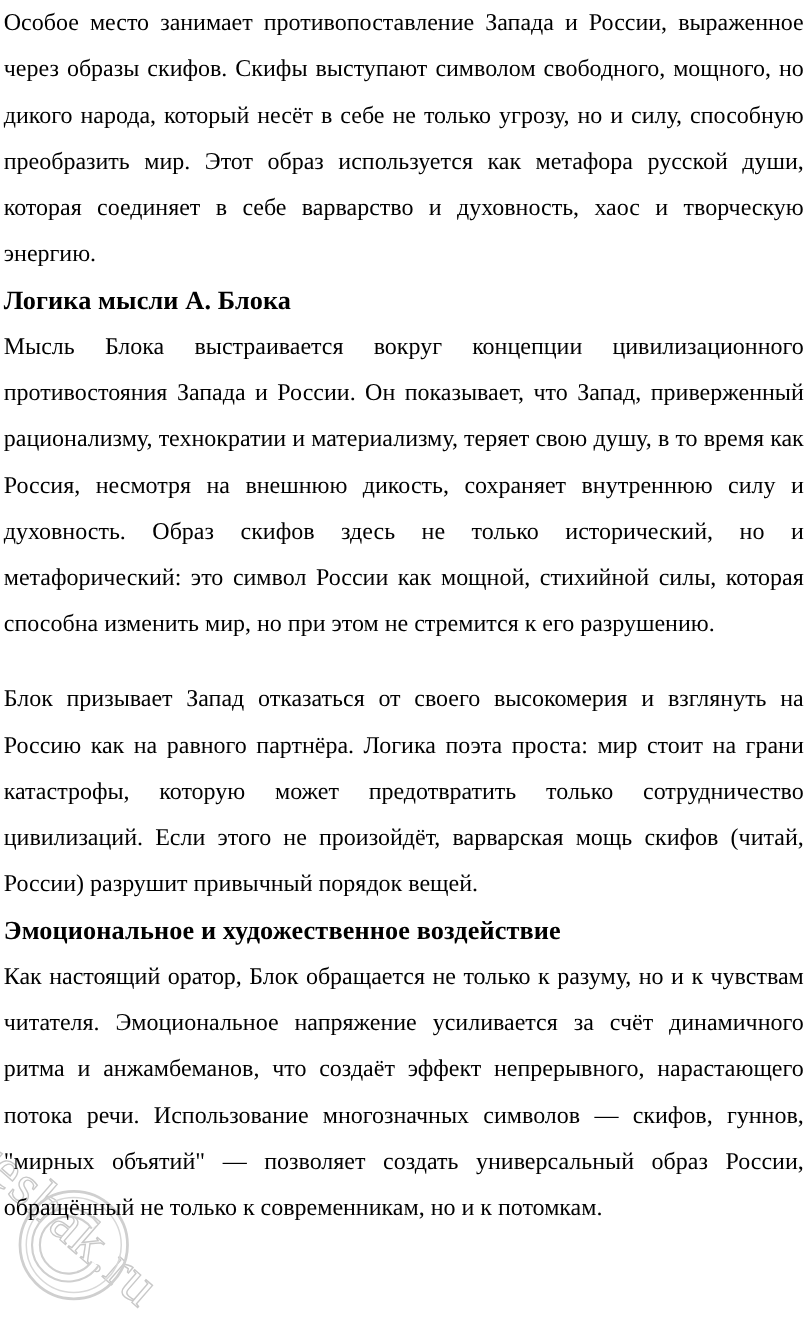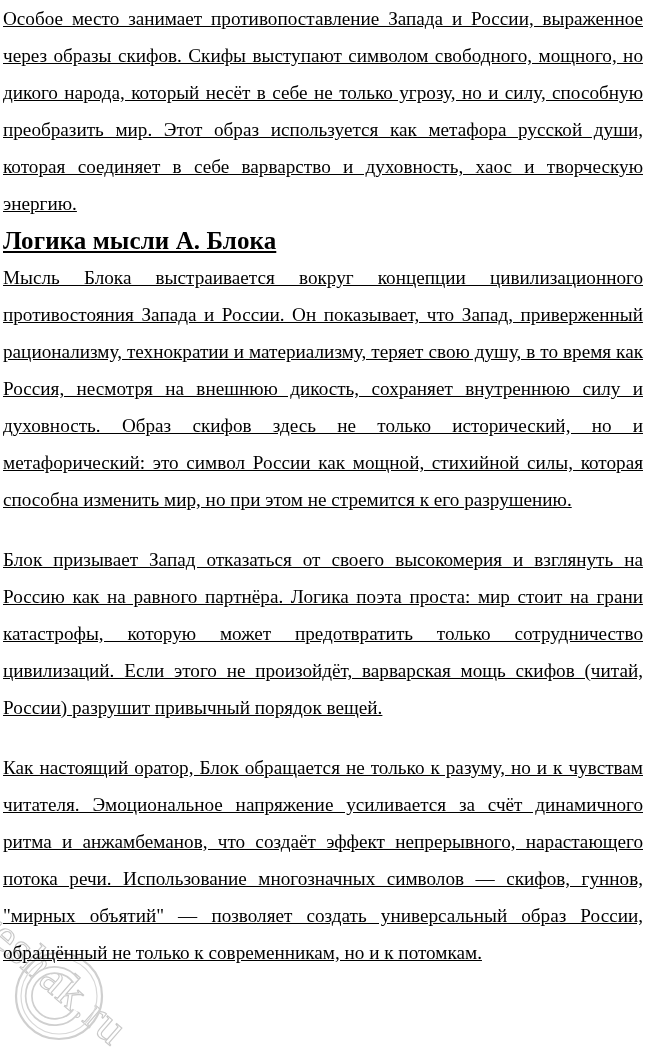--- a/index.html
+++ b/index.html
@@ -20,40 +20,39 @@
     left: 0;
     top: 0;
     width: 646px;
     height: 1055px;
     box-sizing: border-box;
     padding: 0 3px 0 3px;
   }
   .doc-body {
     position: relative;
     z-index: 2;
-    text-decoration: underline;
   }
   p.para {
     margin: 0;
     padding: 0;
     text-align: justify;
     text-justify: inter-word;
     font-size: 19.2px;
     line-height: 37px;
     letter-spacing: 0;
     word-spacing: 0;
     hyphens: none;
   }
   p.para + p.para {
     margin-top: 23px;
   }
   h2.heading {
     margin: 0;
     padding: 0;
-    font-size: 25px;
+    font-size: 21px;
     line-height: 37px;
     font-weight: bold;
     text-align: left;
     letter-spacing: 0.1px;
   }
   .gap-before-heading { margin-top: 7px; }
   .gap-after-heading  { margin-top: 4px; }
 
   
   #watermark {
@@ -108,17 +107,18 @@
   <div class="doc-body">
 
     <p class="para">Особое место занимает противопоставление Запада и России, выраженное через образы скифов. Скифы выступают символом свободного, мощного, но дикого народа, который несёт в себе не только угрозу, но и силу, способную преобразить мир. Этот образ используется как метафора русской души, которая соединяет в себе варварство и духовность, хаос и творческую энергию.</p>
 
     <h2 class="heading gap-before-heading">Логика мысли А. Блока</h2>
 
     <p class="para gap-after-heading">Мысль Блока выстраивается вокруг концепции цивилизационного противостояния Запада и России. Он показывает, что Запад, приверженный рационализму, технократии и материализму, теряет свою душу, в то время как Россия, несмотря на внешнюю дикость, сохраняет внутреннюю силу и духовность. Образ скифов здесь не только исторический, но и метафорический: это символ России как мощной, стихийной силы, которая способна изменить мир, но при этом не стремится к его разрушению.</p>
 
     <p class="para">Блок призывает Запад отказаться от своего высокомерия и взглянуть на Россию как на равного партнёра. Логика поэта проста: мир стоит на грани катастрофы, которую может предотвратить только сотрудничество цивилизаций. Если этого не произойдёт, варварская мощь скифов (читай, России) разрушит привычный порядок вещей.</p>
 
+    <h2 class="heading gap-before-heading">Эмоциональное и художественное воздействие</h2>
 
     <p class="para gap-after-heading">Как настоящий оратор, Блок обращается не только к разуму, но и к чувствам читателя. Эмоциональное напряжение усиливается за счёт динамичного ритма и анжамбеманов, что создаёт эффект непрерывного, нарастающего потока речи. Использование многозначных символов — скифов, гуннов, "мирных объятий" — позволяет создать универсальный образ России, обращённый не только к современникам, но и к потомкам.</p>
 
   </div>
 </div>
 
 </body></html>

